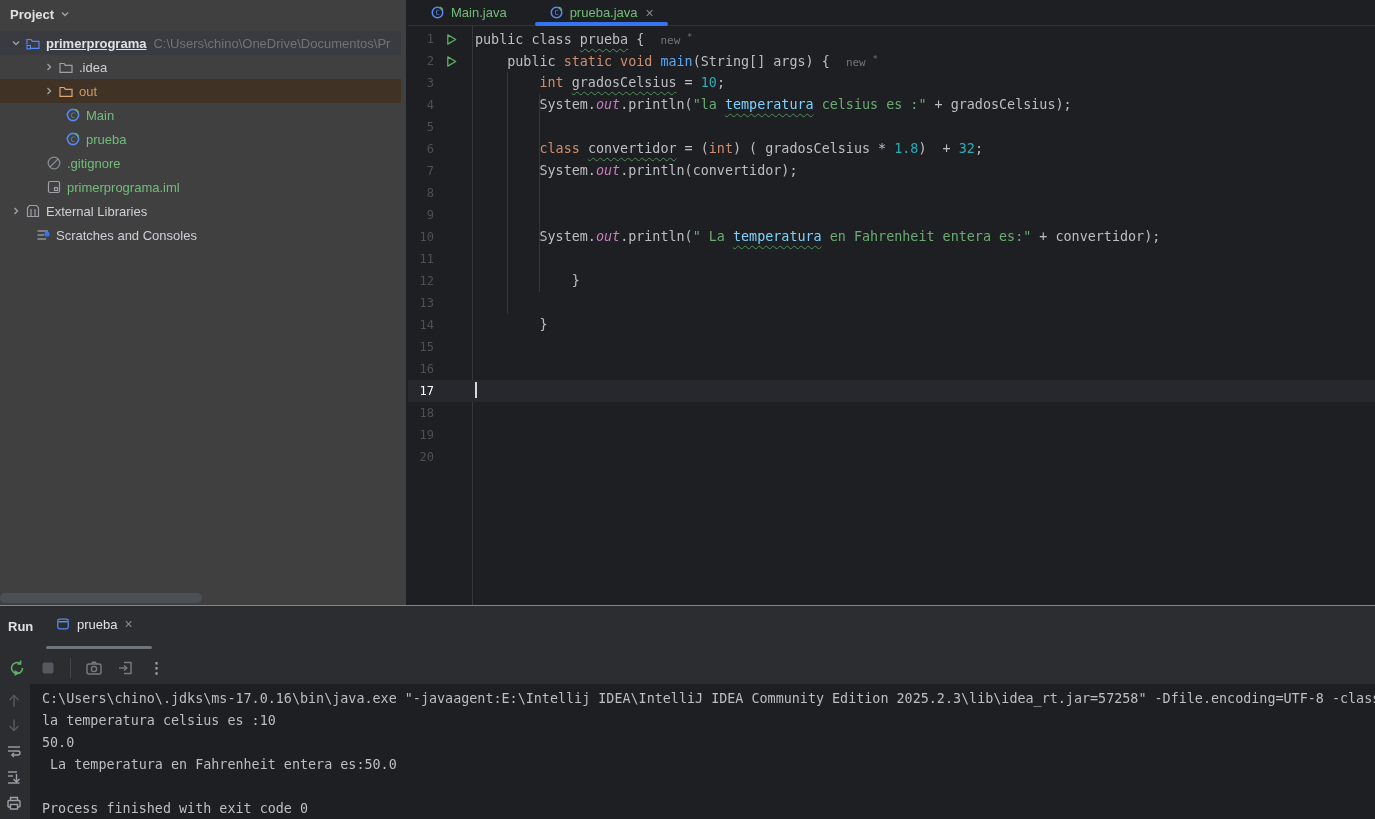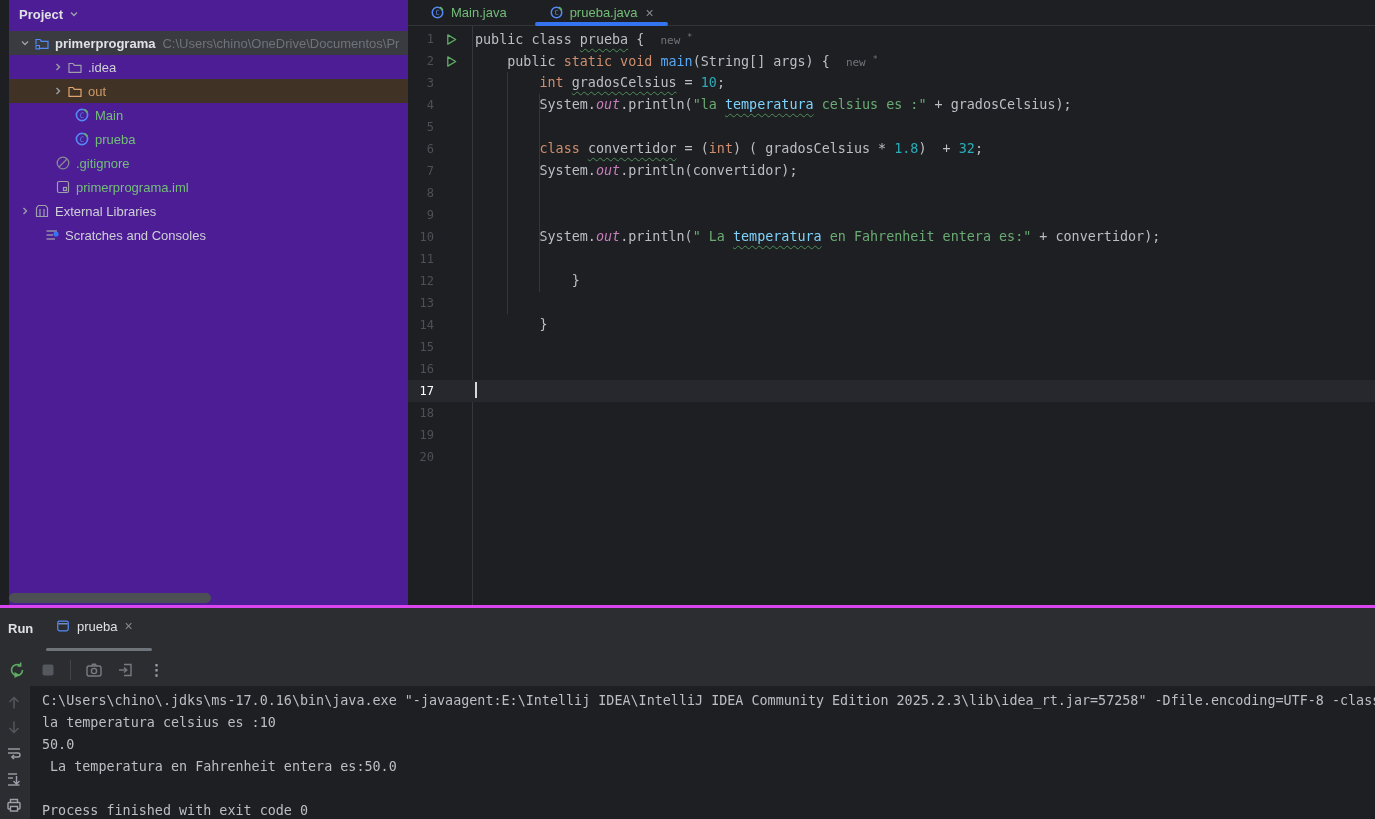--- a/index.html
+++ b/index.html
@@ -1,32 +1,32 @@
 <!DOCTYPE html>
 <html><head>
 <meta charset="utf-8">
 <style>
   * { margin:0; padding:0; box-sizing:border-box; }
   html,body { width:1375px; height:819px; overflow:hidden; background:#1E1F22;
               font-family:"Liberation Sans", sans-serif; }
 
   
   #project-panel { position:absolute; left:0; top:0; width:407px; height:605px;
-                   background:#4c1d95; border-right:1px solid #1E1F22; overflow:hidden;margin-left:9px; }
+                   background:#404040; border-right:1px solid #1E1F22; overflow:hidden; }
   #project-header { height:28px; display:flex; align-items:center; padding-left:10px; gap:5px; }
   #project-header .ttl { color:#DFE1E5; font-size:13px; font-weight:700; }
   .tree { position:absolute; top:31px; left:0; right:0; }
   .trow { height:24px; display:flex; align-items:center; font-size:13px; color:#CED0D6;
           white-space:nowrap; cursor:default; width:401px; overflow:hidden; }
   .trow.sel { background:#393B40; }
   .trow.excl { background:#413226; }
   .trow .chev { width:16px; height:16px; flex:0 0 16px; display:flex; align-items:center; justify-content:center; }
   .trow .ticon { width:17px; height:16px; flex:0 0 17px; margin-right:5px; display:flex; align-items:center; justify-content:center; }
   .pl8{padding-left:8px;} .pl27{padding-left:41px;} .pl45{padding-left:45px;} .pl64{padding-left:64px;} .pl26{padding-left:34px;}
-  .bold { font-weight:700; color:#DFE1E5; }
+  .bold { font-weight:700; color:#DFE1E5;text-decoration:underline; }
   .vcs-green { color:#73BD79; }
   .excl-txt { color:#CE9A66; }
   .path-txt { color:#6F737A; margin-left:7px; }
   #ptree-hscroll { position:absolute; left:0; top:593px; width:202px; height:10px;
                    background:#4C4F53; border-radius:5px; }
 
   
   #editor { position:absolute; left:408px; top:0; width:967px; height:605px; background:#1E1F22; }
   #tabbar { height:26px; display:flex; align-items:stretch; border-bottom:1px solid #313438; padding-left:8px; }
   .etab { position:relative; display:flex; align-items:center; gap:6px; padding:0 14px; font-size:13px; color:#73BD79; }
@@ -51,21 +51,21 @@
   .tk-s { color:#6AAB73; }
   .tk-f { color:#C77DBB; font-style:italic; }
   .tk-h { color:#6F737A; font-size:11px; }
   .tk-hsup { color:#6F737A; font-size:9px; vertical-align:4px; }
   .tk-wd { color:#BCBEC4; text-decoration:underline wavy #4E8F5B 1px; text-underline-offset:4px; }
   .tk-ws { color:#7dd3fc; text-decoration:underline wavy #4E8F5B 1px; text-underline-offset:4px; }
   .caret { display:inline-block; width:2px; height:16px; background:#D6D8DD; vertical-align:-3px; }
 
   
   #run-panel { position:absolute; left:0; top:605px; width:1375px; height:214px;
-               background:#2B2D30; border-top:3px solid #d946ef; }
+               background:#2B2D30; border-top:1px solid #d946ef; }
   #run-header { position:relative; height:44px; }
   #run-title { position:absolute; left:8px; top:13px; color:#DFE1E5; font-size:13px; font-weight:700; }
   #run-tab { position:absolute; left:56px; top:10px; display:flex; align-items:center; gap:7px;
              font-size:13px; color:#DFE1E5; }
   #run-tab .close { color:#868A91; font-size:14px; }
   #run-tab-underline { position:absolute; left:46px; top:40px; width:106px; height:3px;
                        background:#6F737A; border-radius:2px; }
   #run-toolbar { position:absolute; left:0; top:46px; height:32px; display:flex; align-items:center; gap:14px; padding-left:8px; }
   .tb-sep { width:1px; height:20px; background:#43454A; }
   #console { position:absolute; left:0; top:78px; right:0; bottom:0; background:#1E1F22; overflow:hidden; }

